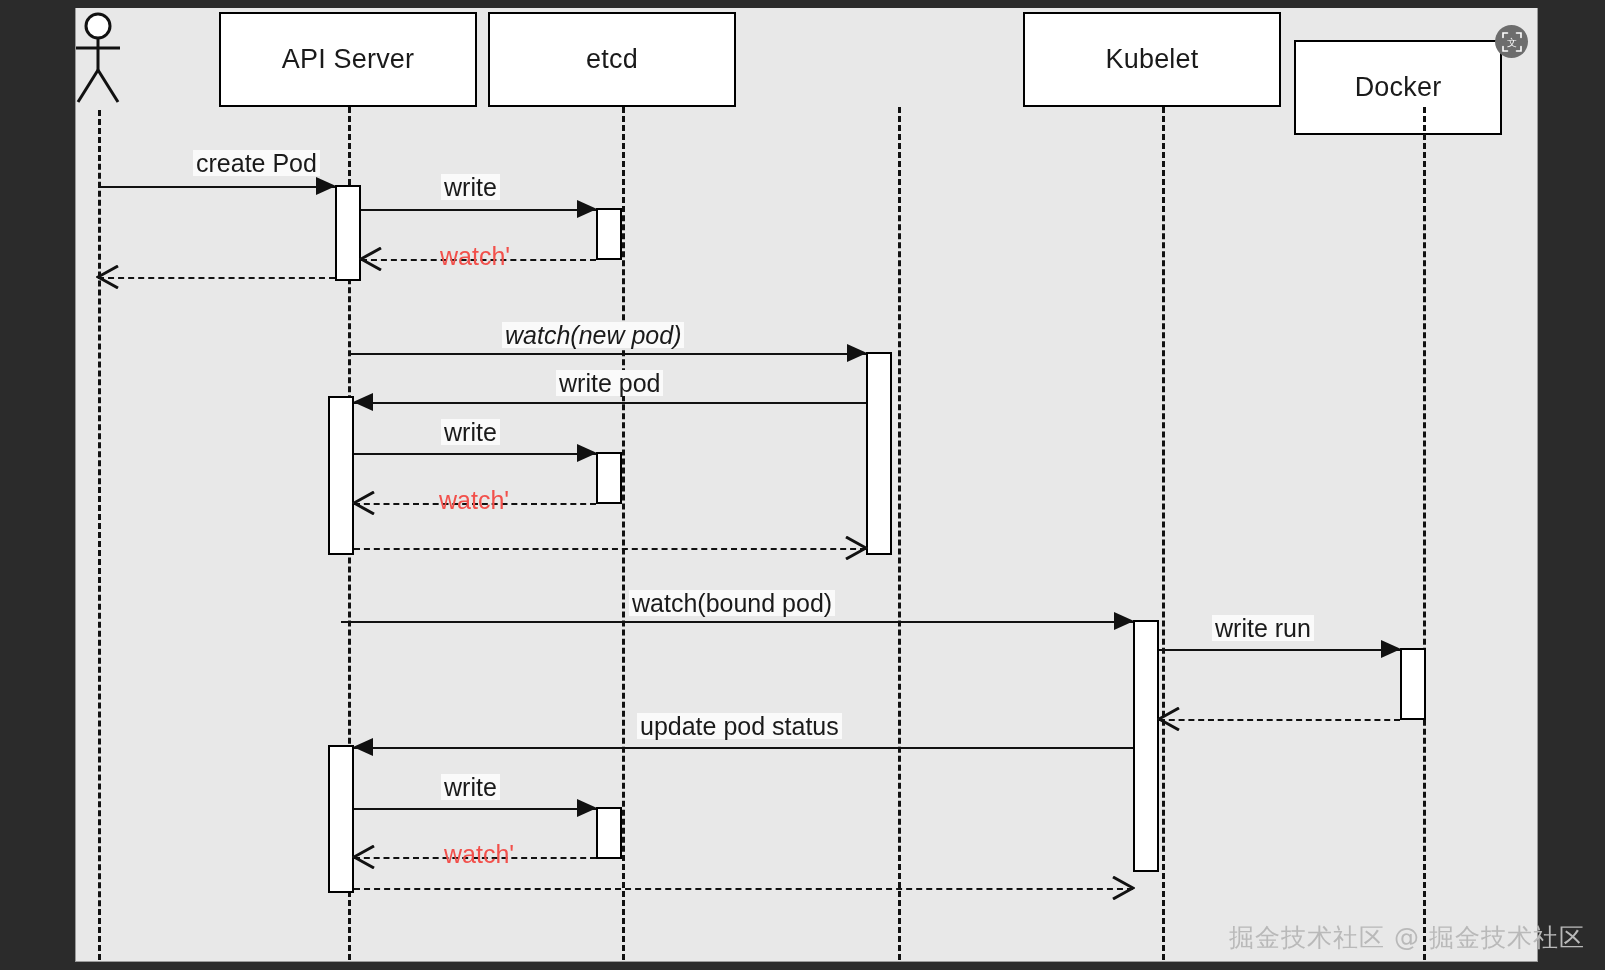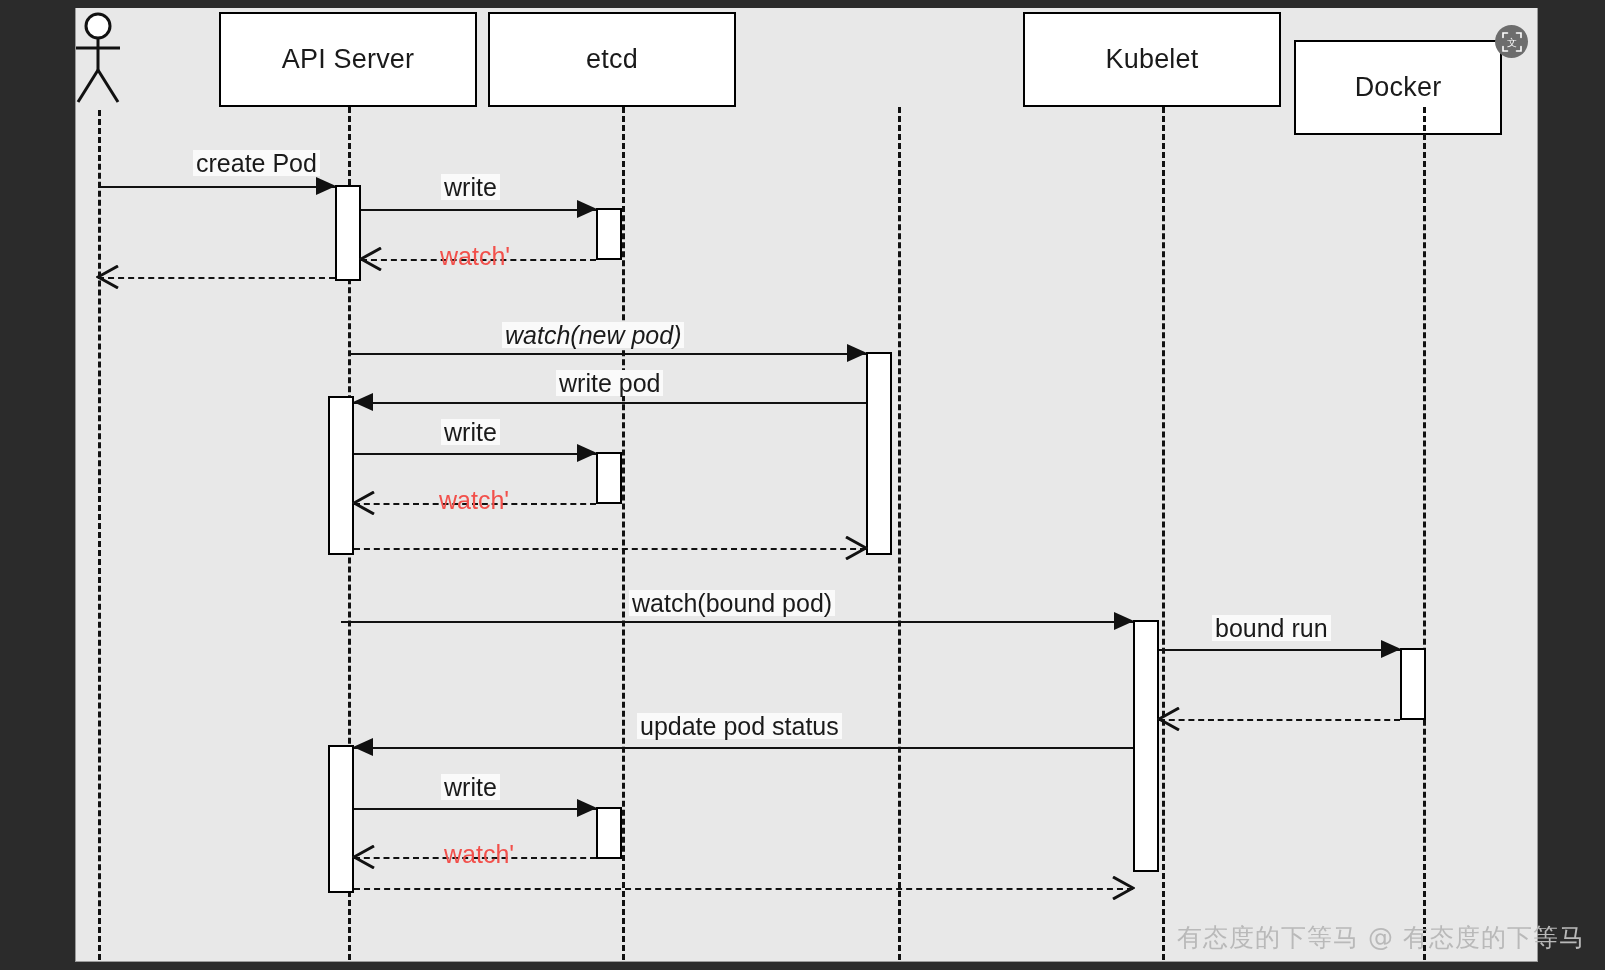--- a/index.html
+++ b/index.html
@@ -212,21 +212,21 @@
   <div class="msg right solid" style="left:341px;top:621px;width:792px;">
     <div class="line"></div>
     <div class="head"></div>
   </div>
   <div class="msglabel" style="left:629px;top:590px;">watch(bound pod)</div>
 
   <div class="msg right solid" style="left:1159px;top:649px;width:241px;">
     <div class="line"></div>
     <div class="head"></div>
   </div>
-  <div class="msglabel" style="left:1212px;top:615px;">bound run</div>
+  <div class="msglabel" style="left:1212px;top:615px;">write run</div>
 
   <div class="msg left dashed" style="left:1159px;top:719px;width:241px;">
     <div class="line"></div>
     <div class="vhead">
       <svg width="24" height="24" viewBox="0 0 24 24">
         <polyline points="22,1 2,12 22,23" fill="none" stroke="#111" stroke-width="3"></polyline>
       </svg>
     </div>
   </div>
 
@@ -254,21 +254,21 @@
 
   <div class="msg right dashed" style="left:354px;top:888px;width:779px;">
     <div class="line"></div>
     <div class="vhead">
       <svg width="24" height="24" viewBox="0 0 24 24">
         <polyline points="2,1 22,12 2,23" fill="none" stroke="#111" stroke-width="3"></polyline>
       </svg>
     </div>
   </div>
 
-  <div id="watermark">有态度的下等马 @ 有态度的下等马</div>
+  <div id="watermark">掘金技术社区 @ 掘金技术社区</div>
 
   <div id="translate-badge">
     <svg width="22" height="22" viewBox="0 0 22 22">
       <g fill="none" stroke="#ffffff" stroke-width="1.6" stroke-linecap="round">
         <polyline points="2,6.5 2,2 6.5,2"></polyline>
         <polyline points="15.5,2 20,2 20,6.5"></polyline>
         <polyline points="20,15.5 20,20 15.5,20"></polyline>
         <polyline points="6.5,20 2,20 2,15.5"></polyline>
       </g>
       <text x="11" y="15" font-size="10" fill="#ffffff" font-family="'DejaVu Sans',sans-serif" text-anchor="middle">文</text>

